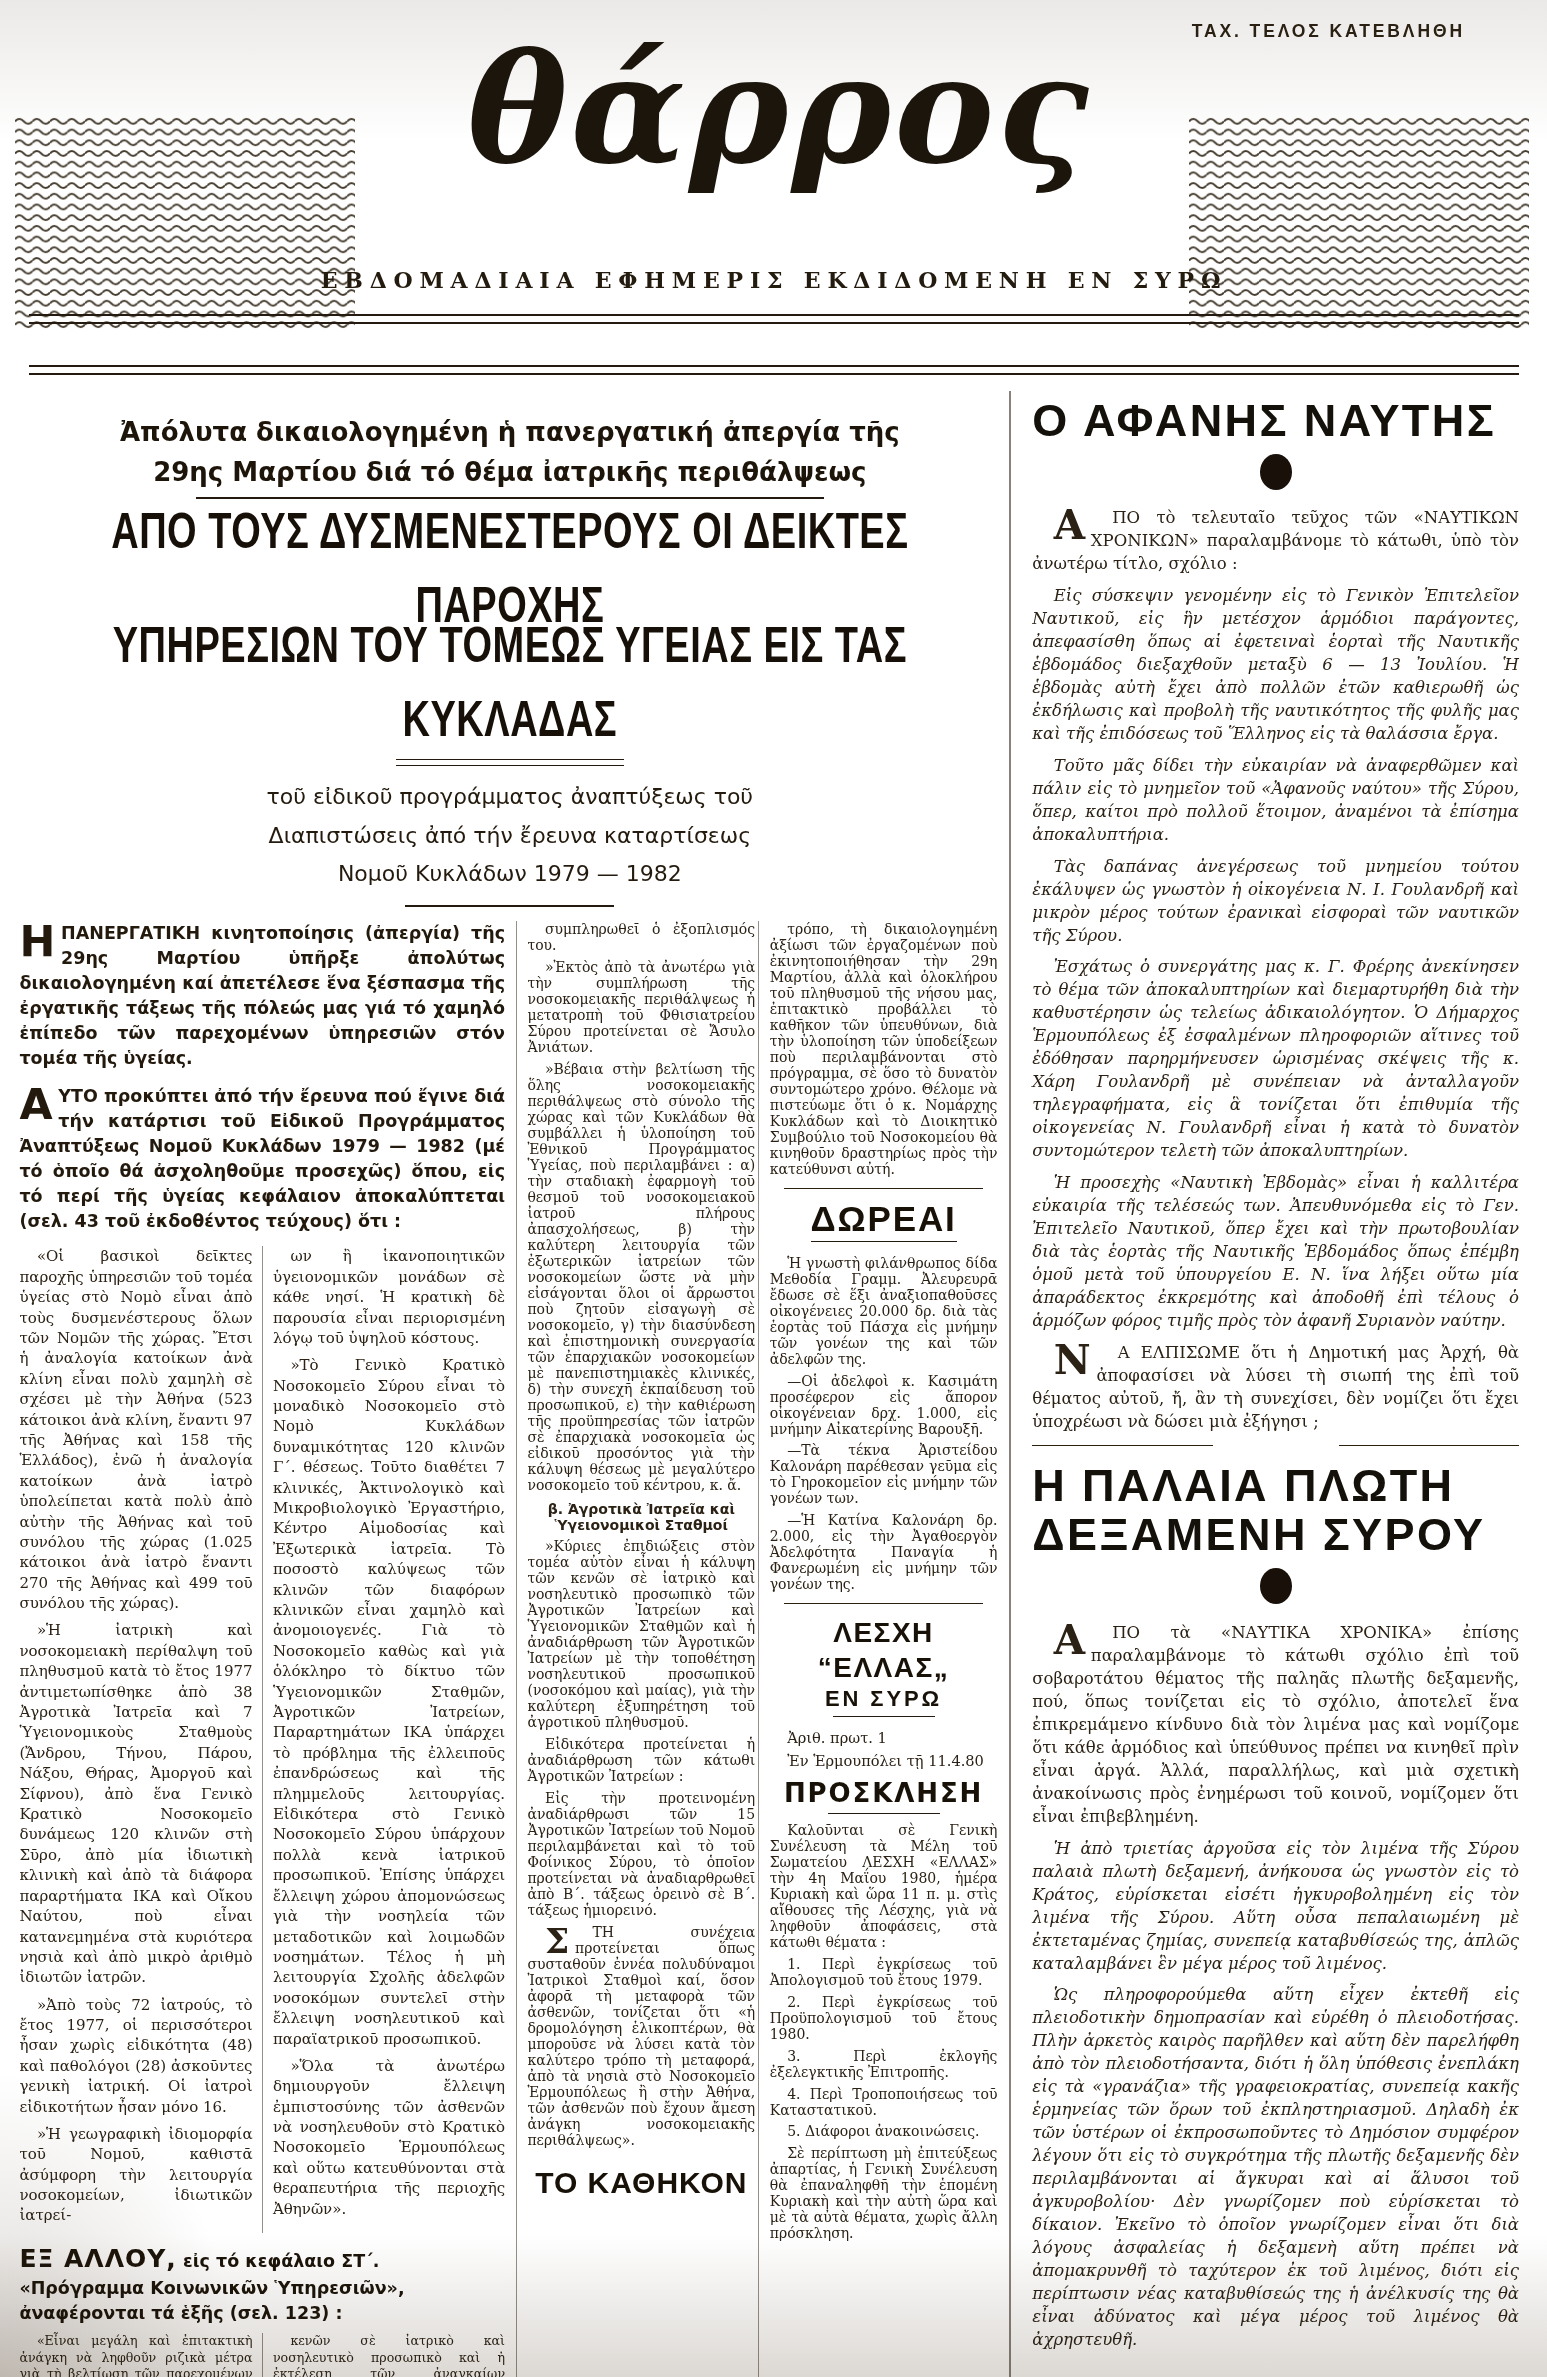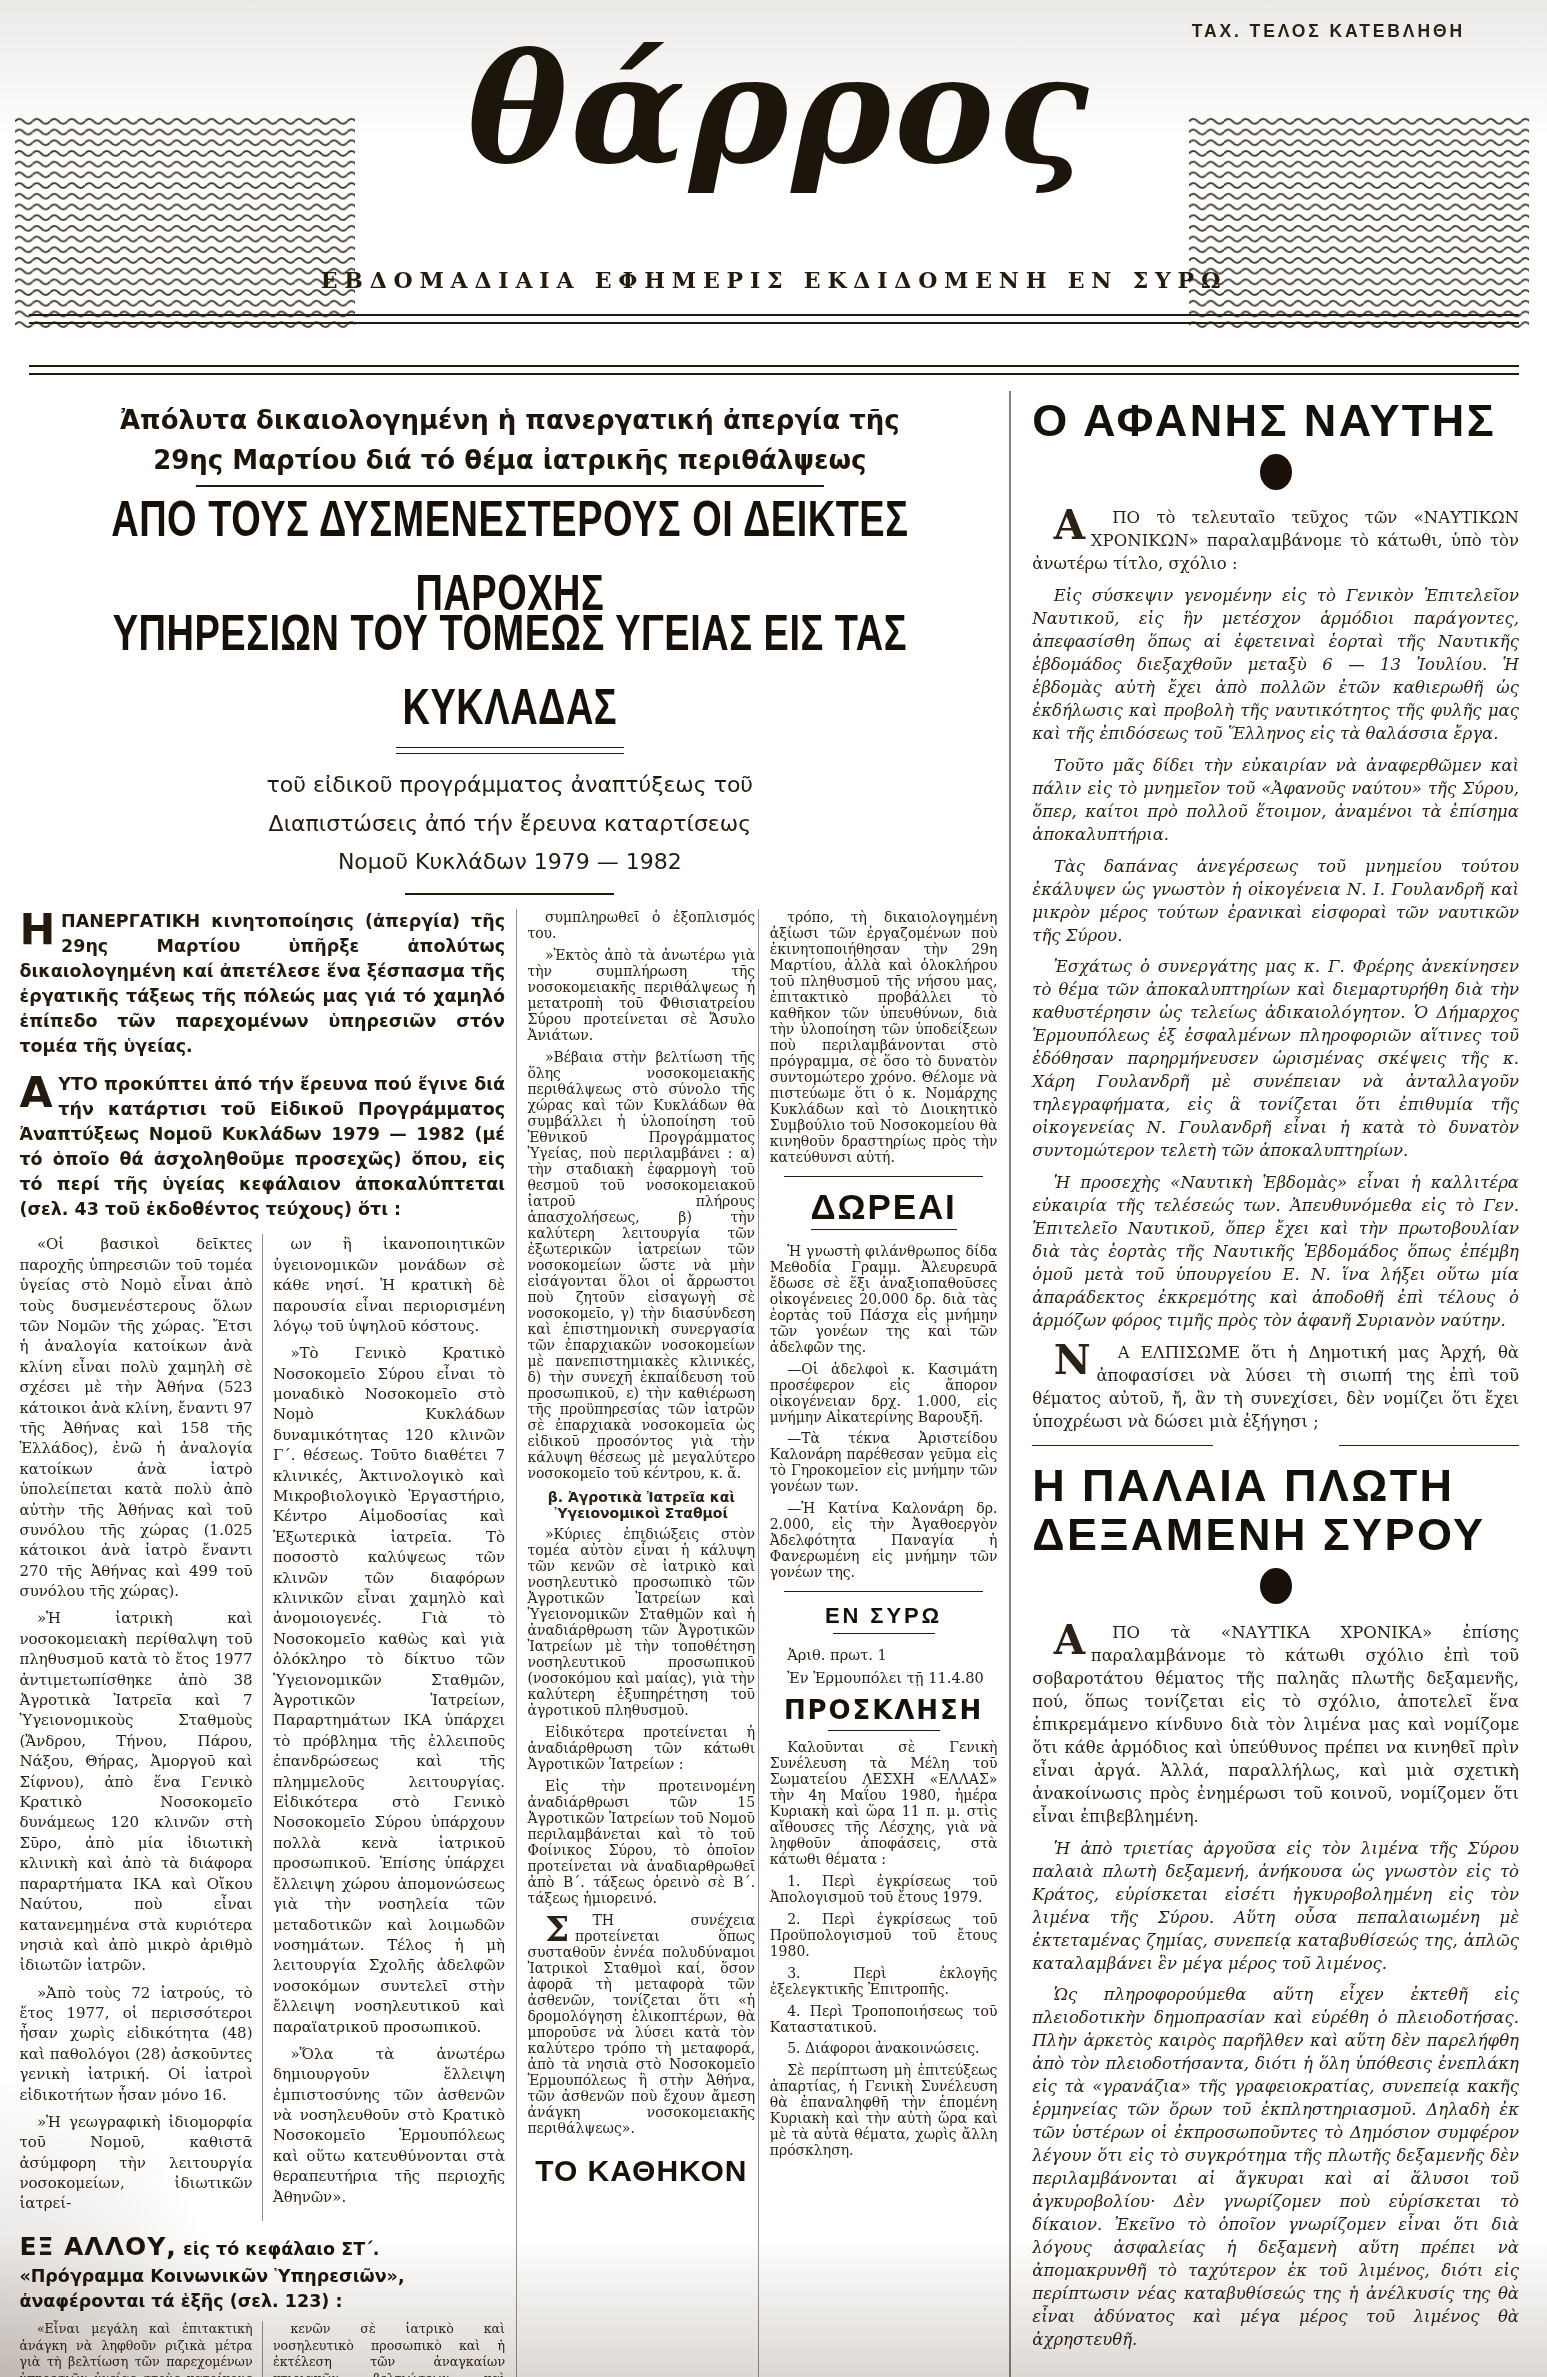--- a/index.html
+++ b/index.html
@@ -34,21 +34,21 @@
   .mast-rule-b{position:absolute;top:365px;left:29px;right:29px;height:5.8px;
     border-top:2.4px solid #241a10;border-bottom:2.4px solid #241a10;}
 
   
   .content{position:absolute;top:388px;left:0;right:0;bottom:0;display:flex;}
   .mainzone{width:1009px;padding:4.9px 8.7px 0 19.4px;box-sizing:border-box;}
   .vdiv{width:1.9px;background:rgba(40,28,14,.55);margin-top:2.9px;}
   .sidebar{flex:1;padding:7.8px 29px 0 21.4px;box-sizing:border-box;overflow:hidden;}
 
   
-  .kicker{width:82%;margin:7px auto 0;text-align:center;font:700 26px/1.55 "DejaVu Sans",sans-serif;color:#1d1509;}
+  .kicker{width:82%;margin:19px auto 0;text-align:center;font:700 26px/1.55 "DejaVu Sans",sans-serif;color:#1d1509;}
   .kicker-rule{width:64%;margin:4.9px auto 12.6px;border-top:2.4px solid #241a10;}
   .headline{text-align:center;font:700 38px/1.5 "Liberation Sans",sans-serif;color:#171008;letter-spacing:0.5px;}
   .headline span{display:block;transform:scaleY(1.3);transform-origin:center;}
   .head-rule{width:228px;margin:19.4px auto 12.6px;height:4.4px;border-top:1.9px solid #241a10;border-bottom:1.9px solid #241a10;}
   .deck{width:54%;margin:0 auto;text-align:center;font:400 22px/1.75 "DejaVu Sans",sans-serif;color:#241b0e;}
   .deck-rule{width:209px;margin:10.7px auto 14.6px;border-top:2.4px solid #241a10;}
 
   
   .grid4{display:flex;height:1616px;overflow:hidden;}
   .colA{width:50.6%;box-sizing:border-box;padding-right:10.7px;}
@@ -213,20 +213,21 @@
         <div>
 
         <p class="bp">Ἡ γνωστὴ φιλάνθρωπος δίδα Μεθοδία Γραμμ. Ἀλευρευρᾶ ἔδωσε σὲ ἕξι ἀναξιοπαθοῦσες οἰκογένειες 20.000 δρ. διὰ τὰς ἑορτὰς τοῦ Πάσχα εἰς μνήμην τῶν γονέων της καὶ τῶν ἀδελφῶν της.</p>
             <p class="bp">—Οἱ ἀδελφοὶ κ. Κασιμάτη προσέφερον εἰς ἄπορον οἰκογένειαν δρχ. 1.000, εἰς μνήμην Αἰκατερίνης Βαρουξῆ.</p>
             <p class="bp">—Τὰ τέκνα Ἀριστείδου Καλονάρη παρέθεσαν γεῦμα εἰς τὸ Γηροκομεῖον εἰς μνήμην τῶν γονέων των.</p>
             <p class="bp">—Ἡ Κατίνα Καλονάρη δρ. 2.000, εἰς τὴν Ἀγαθοεργὸν Ἀδελφότητα Παναγία ἡ Φανερωμένη εἰς μνήμην τῶν γονέων της.</p>
           </div>
 
         <div class="xrule duo"></div>
 
+        <div class="club-title">ΛΕΣΧΗ “ΕΛΛΑΣ„</div>
         <div class="club-sub">ΕΝ ΣΥΡΩ</div>
         <div class="club-sub-rule"></div>
         <p class="club-meta">Ἀριθ. πρωτ. 1</p>
         <p class="club-meta">Ἐν Ἑρμουπόλει τῇ 11.4.80</p>
         <div class="invite">ΠΡΟΣΚΛΗΣΗ</div>
         <div class="invite-rule"></div>
 
         <div>
 
         <p class="bp">Καλοῦνται σὲ Γενικὴ Συνέλευση τὰ Μέλη τοῦ Σωματείου ΛΕΣΧΗ «ΕΛΛΑΣ» τὴν 4η Μαΐου 1980, ἡμέρα Κυριακὴ καὶ ὥρα 11 π. μ. στὶς αἴθουσες τῆς Λέσχης, γιὰ νὰ ληφθοῦν ἀποφάσεις, στὰ κάτωθι θέματα :</p>

